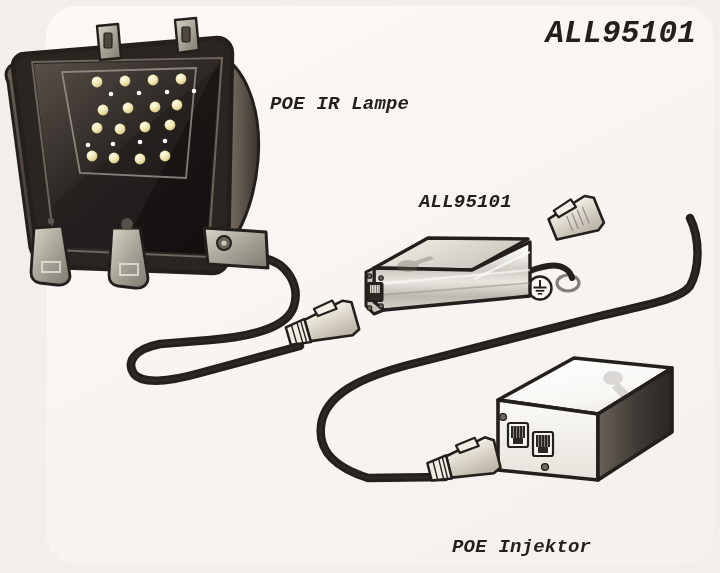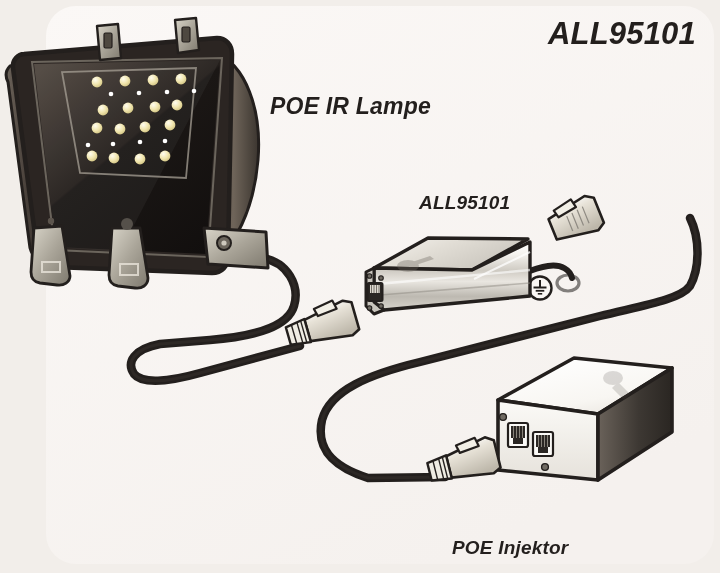--- a/index.html
+++ b/index.html
@@ -8,30 +8,30 @@
     width:720px;height:573px;overflow:hidden;
     background:#f2eeea;
     font-family:"Liberation Sans", sans-serif;
     position:relative;
   }
   #stage{position:absolute;inset:0;width:720px;height:573px;}
   #stage svg{display:block;width:720px;height:573px;}
 
   .lbl{
     position:absolute;
-    font-family:Liberation Sans, sans-serif;
+    font-family:Liberation Mono, monospace;
     font-weight:bold;
     font-style:italic;
     color:#231f1d;
     letter-spacing:0.2px;
     white-space:pre;
     line-height:1.12;
   }
   #title-label{ right:24px; top:17px; font-size:31px; }
-  #lamp-label{ left:270px; top:94px; font-size:23px; }
+  #lamp-label{ left:270px; top:94px; font-size:19px; }
   #mid-label{ left:419px; top:192px; font-size:19px; }
   #inj-label{ left:452px; top:494px; font-size:19px; }
 </style>
 </head>
 <body>
 
 <div id="stage">
 <svg viewBox="0 0 720 573" xmlns="http://www.w3.org/2000/svg">
   <defs>
     <linearGradient id="gMetal" x1="0" y1="0" x2="0" y2="1">

